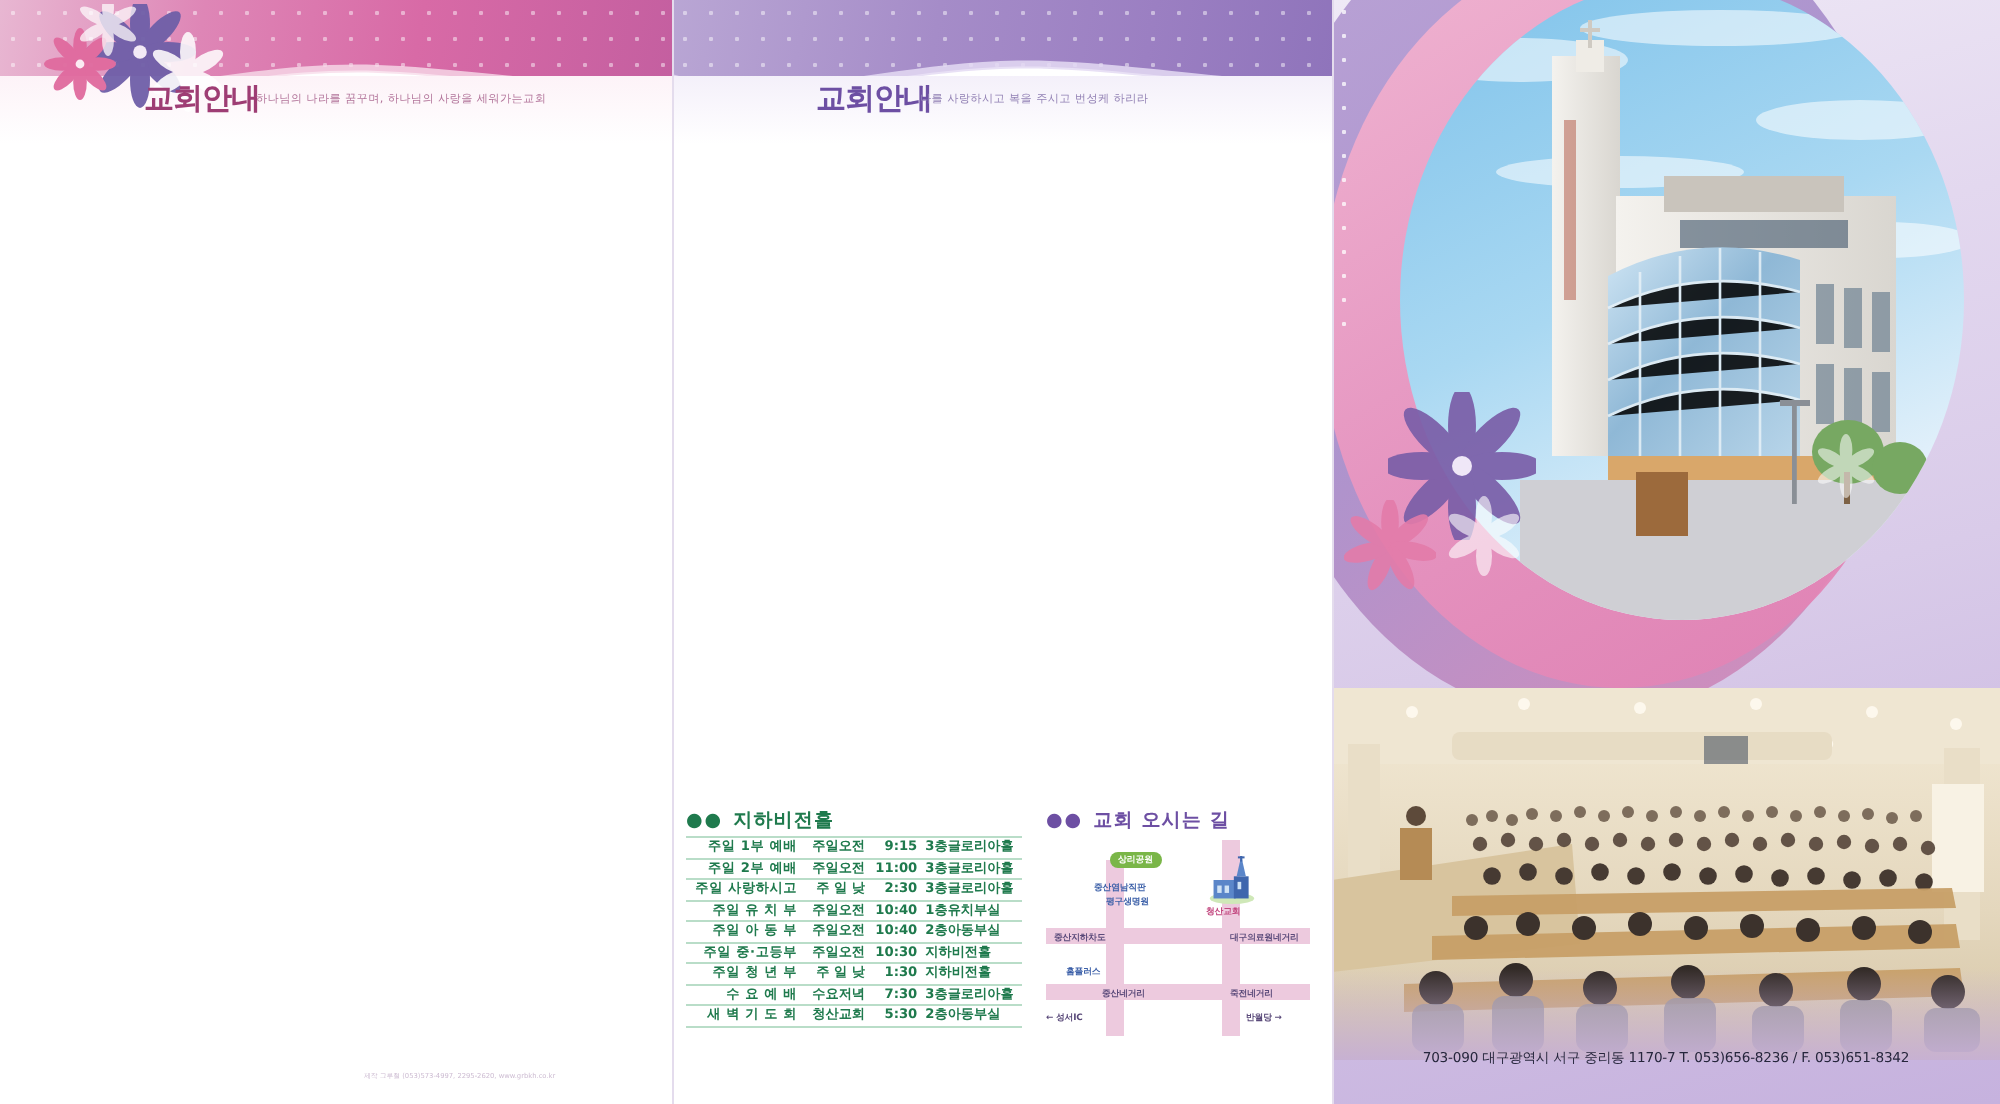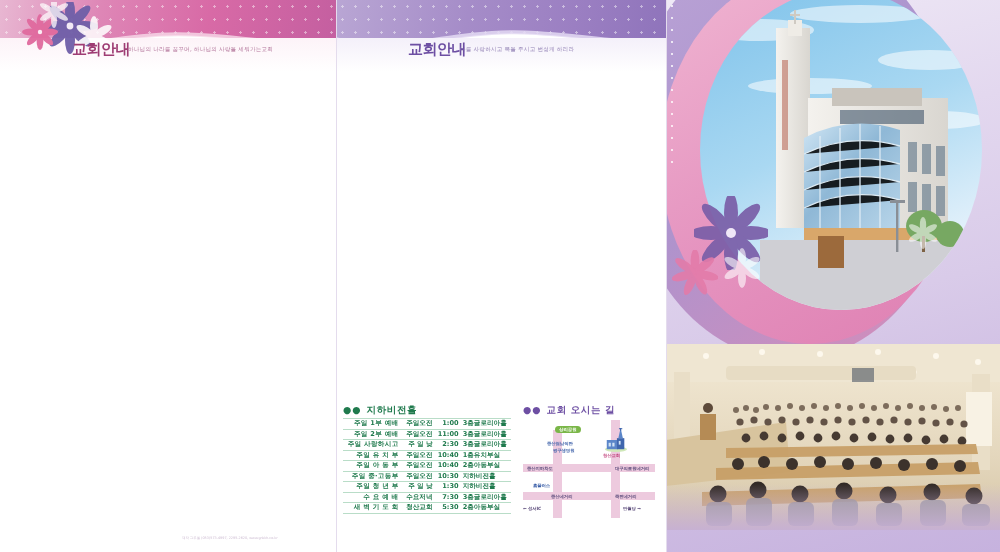--- a/index.html
+++ b/index.html
@@ -201,21 +201,21 @@
   <div class="sec-head" style="left:343px;top:404px;color:#1f7a4d;">
     <span class="sec-dots">●●</span><span>지하비전홀</span>
   </div>
 
   <div id="schedule">
     <table>
       <tbody id="schedule-body">
           <tr>
             <td class="c-svc">주일 1부 예배</td>
             <td class="c-when">주일오전</td>
-            <td class="c-time">1:00</td>
+            <td class="c-time">9:15</td>
             <td class="c-place">3층글로리아홀</td>
           </tr>
           <tr>
             <td class="c-svc">주일 2부 예배</td>
             <td class="c-when">주일오전</td>
             <td class="c-time">11:00</td>
             <td class="c-place">3층글로리아홀</td>
           </tr>
           <tr>
             <td class="c-svc">주일 사랑하시고</td>
@@ -563,17 +563,18 @@
 
     <div id="logo">
       
       
       
       
     </div>
 
   </div>
 
+  <div id="address">703-090 대구광역시 서구 중리동 1170-7 T. 053)656-8236 / F. 053)651-8342</div>
 
   <div class="panel-divider" style="left:336px;"></div>
   <div class="panel-divider" style="left:666px;"></div>
 
 </div>
 
 </body></html>

